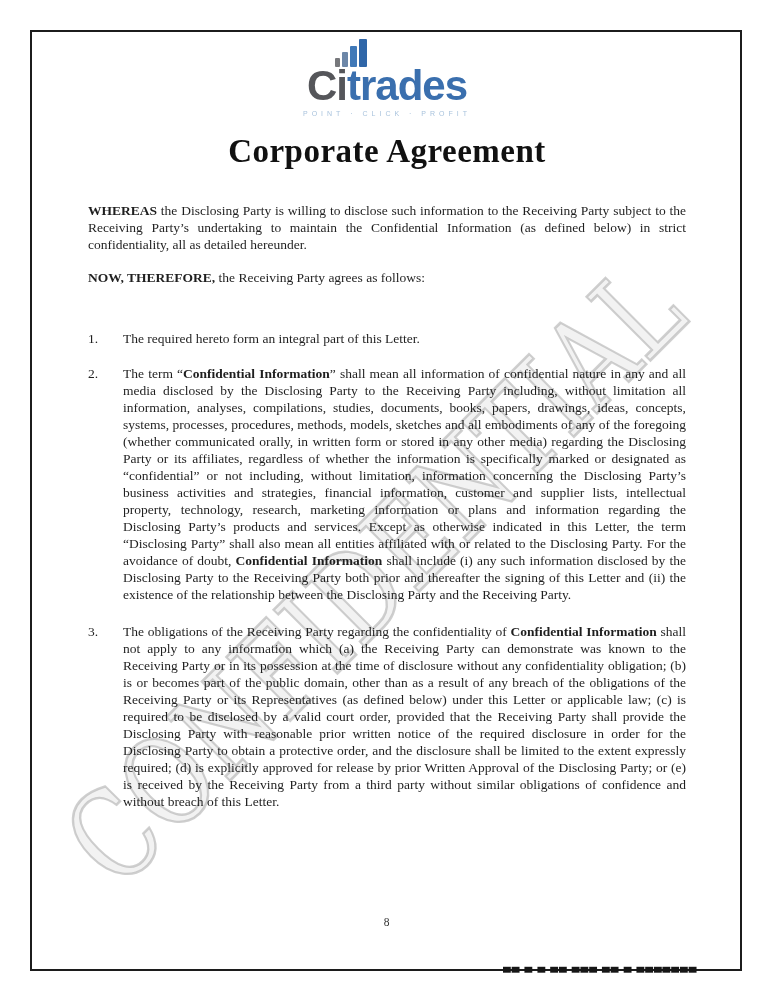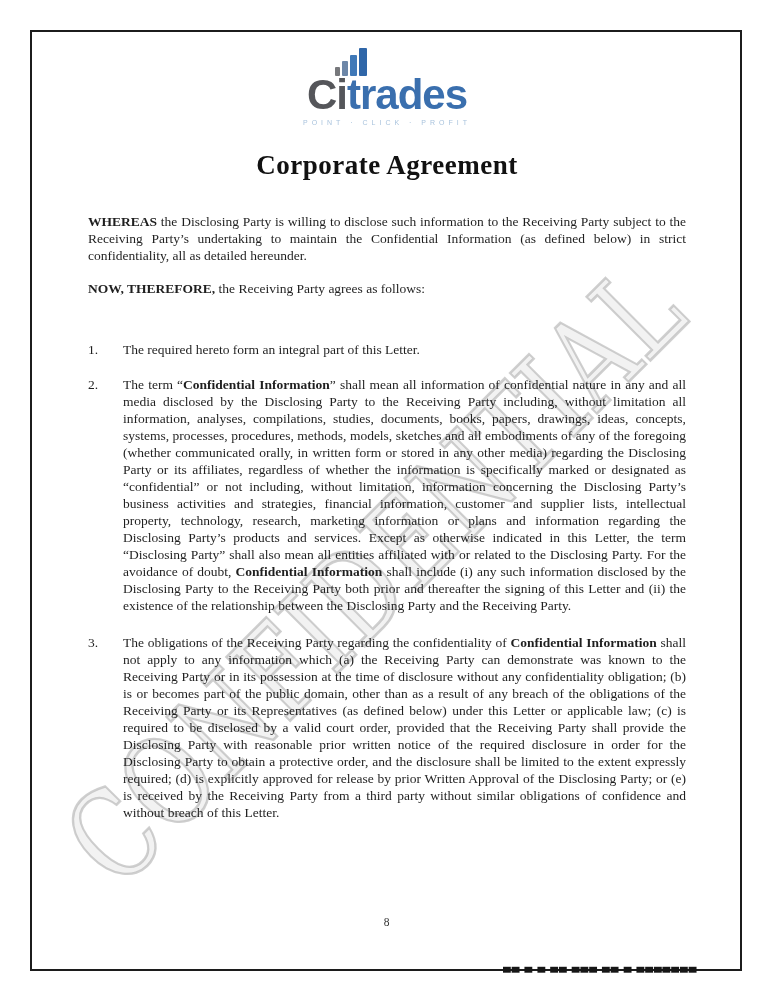--- a/index.html
+++ b/index.html
@@ -31,21 +31,21 @@
     letter-spacing: 1px;
     white-space: nowrap;
     color: rgba(210, 210, 210, 0.28);
     -webkit-text-stroke: 2px rgba(178, 178, 178, 0.62);
     z-index: 1;
     pointer-events: none;
   }
 
   .content {
     position: absolute;
-    left: 88px; top: 64px;
+    left: 88px; top: 55px;
     width: 598px;
     z-index: 2;
   }
 
   
   .logo-wrap { text-align: center; padding-top: 10px; }
   .logo-inner { position: relative; display: inline-block; }
   .logo-bars {
     position: absolute;
     top: -26px; left: 32px;
@@ -70,24 +70,24 @@
     font-family: "Liberation Sans", sans-serif;
     font-size: 7px;
     letter-spacing: 4px;
     color: #a9c3dd;
     margin-top: 3px;
   }
 
   
   .doc-title {
     text-align: center;
-    font-size: 27px;
+    font-size: 33px;
     font-weight: bold;
     color: #111;
-    margin-top: 21px;
+    margin-top: 13px;
     letter-spacing: 0.5px;
   }
 
   
   .para {
     font-size: 13.5px;
     line-height: 17px;
     text-align: justify;
   }
   .p-whereas { margin-top: 32px; }

